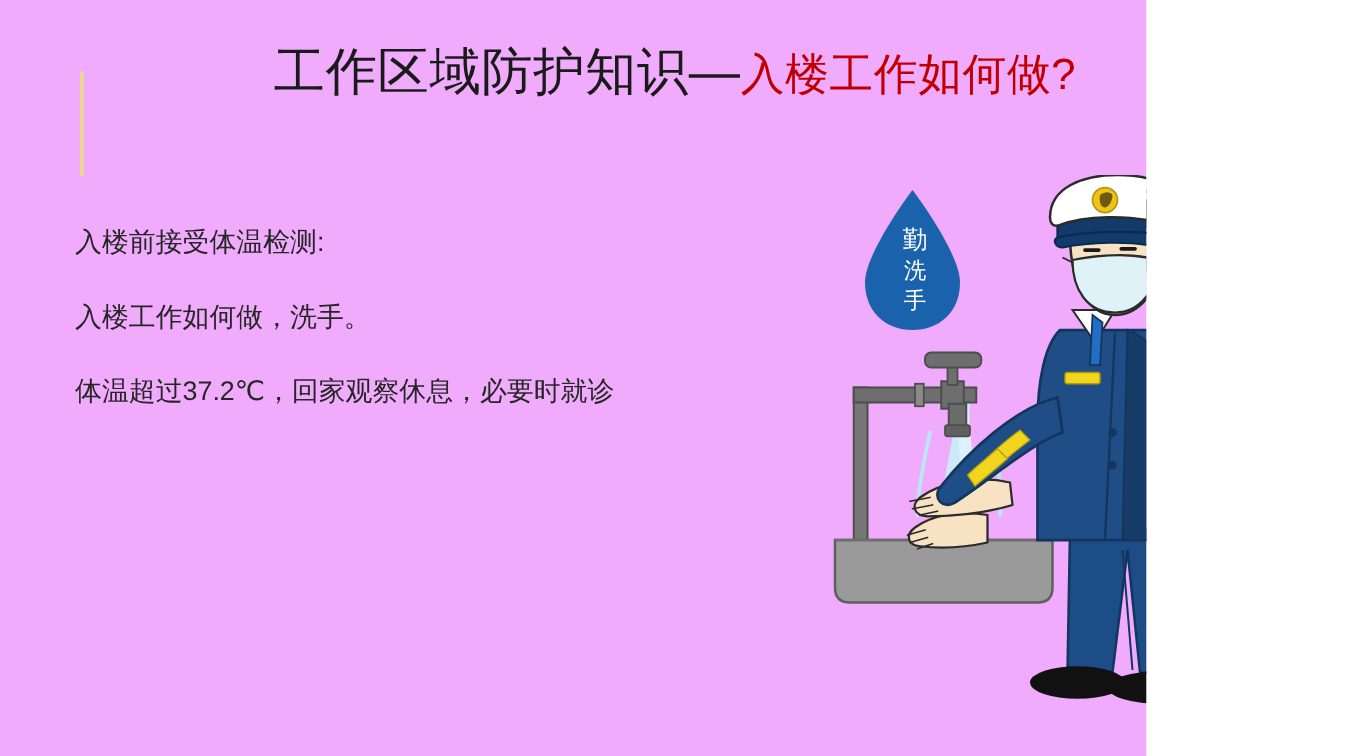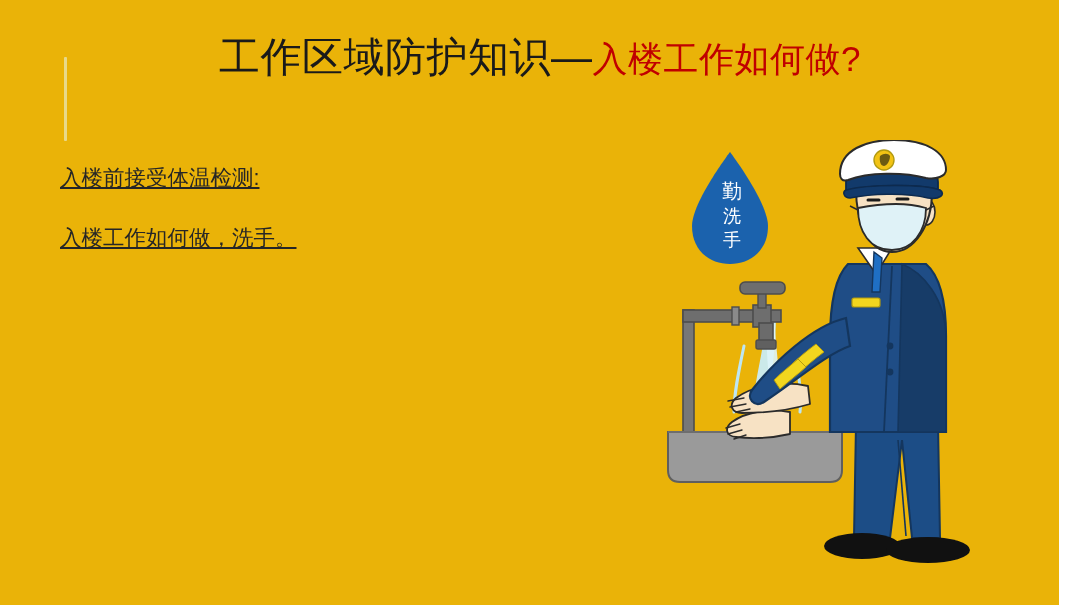--- a/index.html
+++ b/index.html
@@ -3,23 +3,23 @@
 <meta charset="utf-8">
 <title>工作区域防护知识</title>
 <style>
   html, body {
     margin: 0;
     padding: 0;
     background: #ffffff;
   }
   #slide {
     position: relative;
-    width: 1059px;
+    width: 917px;
     height: 605px;
-    background: #eab308;
+    background: #f0abfc;
     overflow: hidden;
     font-family: "Liberation Sans", "DejaVu Sans", sans-serif;
   }
 
   
   #accent-bar {
     position: absolute;
     left: 64px;
     top: 57px;
     width: 3px;
@@ -41,26 +41,25 @@
     white-space: nowrap;
     font-weight: 400;
   }
   #title .t-black { color: #1a1a1a; }
   #title .t-red   { color: #c00000; font-size: 35px; }
 
   
   #body-text {
     position: absolute;
     left: 60px;
-    top: 168px;
+    top: 184px;
     width: 580px;
     font-size: 21.5px;
     color: #262626;
     line-height: 1.0;
-    text-decoration: underline;
   }
   #body-text .line { margin-bottom: 38px; white-space: nowrap; }
   #body-text .line:last-child { margin-bottom: 0; }
 
   
   #illustration {
     position: absolute;
     left: 640px;
     top: 140px;
     width: 400px;
@@ -75,20 +74,21 @@
 
   <div id="accent-bar"></div>
 
   <div id="title">
     <span class="t-black">工作区域防护知识—</span><span class="t-red">入楼工作如何做?</span>
   </div>
 
   <div id="body-text">
     <div class="line">入楼前接受体温检测:</div>
     <div class="line">入楼工作如何做，洗手。</div>
+    <div class="line">体温超过37.2℃，回家观察休息，必要时就诊</div>
   </div>
 
   <div id="illustration">
     <svg width="400" height="440" viewBox="0 0 400 440" xmlns="http://www.w3.org/2000/svg">
 
       <g>
         <path d="M90 12 C 90 12, 128 62, 128 86 C 128 110, 111 124, 90 124
                  C 69 124, 52 110, 52 86 C 52 62, 90 12, 90 12 Z" fill="#1b62ad"></path>
         <text x="92" y="58" font-family="'Liberation Serif','DejaVu Serif',serif" font-size="20" fill="#ffffff" text-anchor="middle">勤</text>
         <text x="92" y="82" font-family="'Liberation Serif','DejaVu Serif',serif" font-size="18" fill="#ffffff" text-anchor="middle">洗</text>

